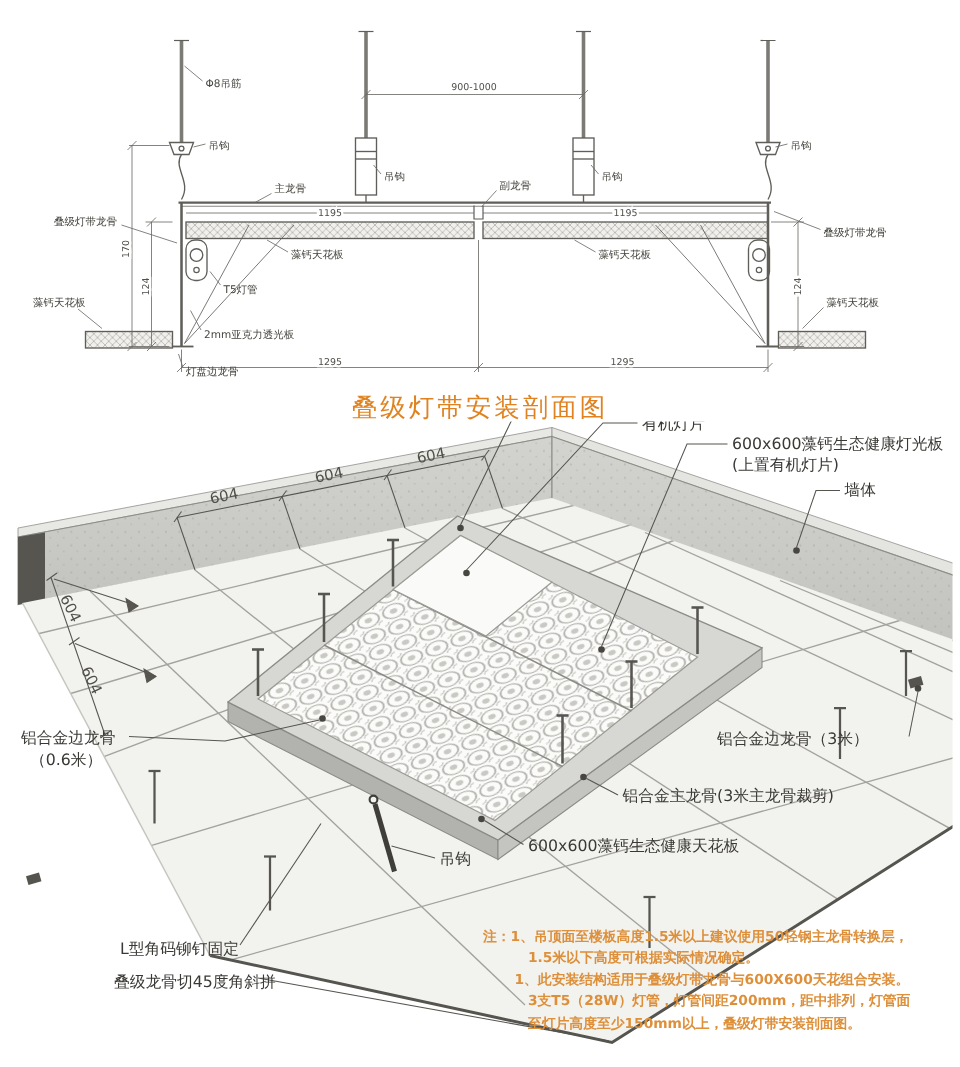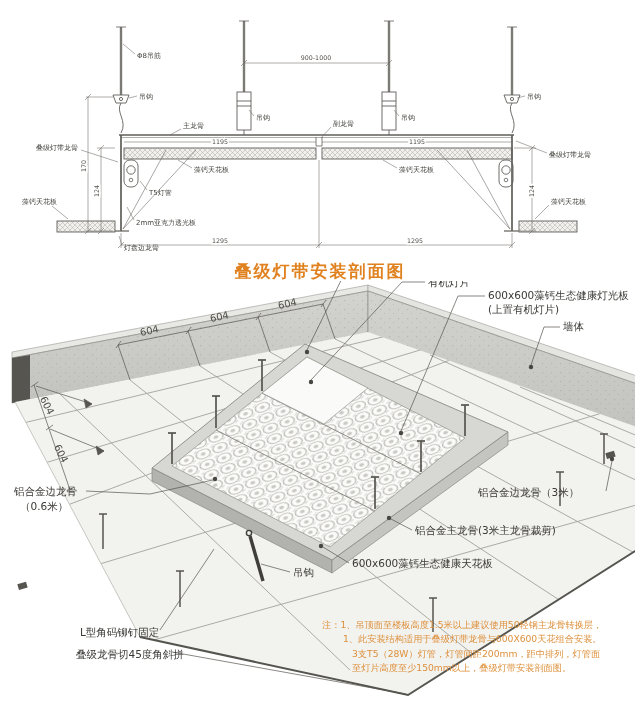--- a/index.html
+++ b/index.html
@@ -6,23 +6,23 @@
   #page{position:relative;width:635px;height:711px;background:#ffffff;overflow:hidden;
         font-family:"DejaVu Sans",sans-serif;}
   svg{position:absolute;left:0;}
   svg text{font-family:"DejaVu Sans",sans-serif;fill:#45443e;}
   .t7{font-size:7px;}
   .t6{font-size:6.3px;fill:#504f4a;}
   .t10{font-size:10.5px;fill:#3a3935;}
   .d10{font-size:10px;fill:#504f4a;}
   .knock{paint-order:stroke;stroke:#ffffff;stroke-width:3px;}
   #sec-title{position:absolute;top:260px;left:0;width:640px;text-align:center;
-             font-size:17px;font-weight:bold;letter-spacing:2px;color:#e0821f;}
+             font-size:17px;font-weight:normal;letter-spacing:2px;color:#e0821f;}
   #notes{position:absolute;left:322px;top:618px;width:316px;color:#dd8f3a;
-         font-size:9.2px;line-height:14.4px;}
+         font-size:9.2px;line-height:14.4px;font-weight:bold;}
   .nline{white-space:nowrap;}
 </style>
 </head>
 <body>
 
 <div id="page">
 
 <svg id="section-svg" width="640" height="256" viewBox="0 0 640 256">
   <defs>
     <pattern id="xh" width="5" height="5" patternUnits="userSpaceOnUse">
@@ -329,18 +329,19 @@
   <text class="t10" x="352" y="567">600x600藻钙生态健康天花板</text>
   <text class="t10" x="293" y="576">吊钩</text>
   <text class="t10" x="14" y="495">铝合金边龙骨</text>
   <text class="t10" x="20" y="510">（0.6米）</text>
   <text class="t10" x="80" y="636">L型角码铆钉固定</text>
   <text class="t10" x="76" y="658">叠级龙骨切45度角斜拼</text>
 </svg>
 
 <div id="notes">
   <div class="nline" style="padding-left:0">注：1、吊顶面至楼板高度1.5米以上建议使用50轻钢主龙骨转换层，</div>
+  <div class="nline" style="padding-left:30px">1.5米以下高度可根据实际情况确定。</div>
   <div class="nline" style="padding-left:21px">1、此安装结构适用于叠级灯带龙骨与600X600天花组合安装。</div>
   <div class="nline" style="padding-left:30px">3支T5（28W）灯管，灯管间距200mm，距中排列，灯管面</div>
   <div class="nline" style="padding-left:30px">至灯片高度至少150mm以上，叠级灯带安装剖面图。</div>
 </div>
 
 </div>
 
 </body></html>

